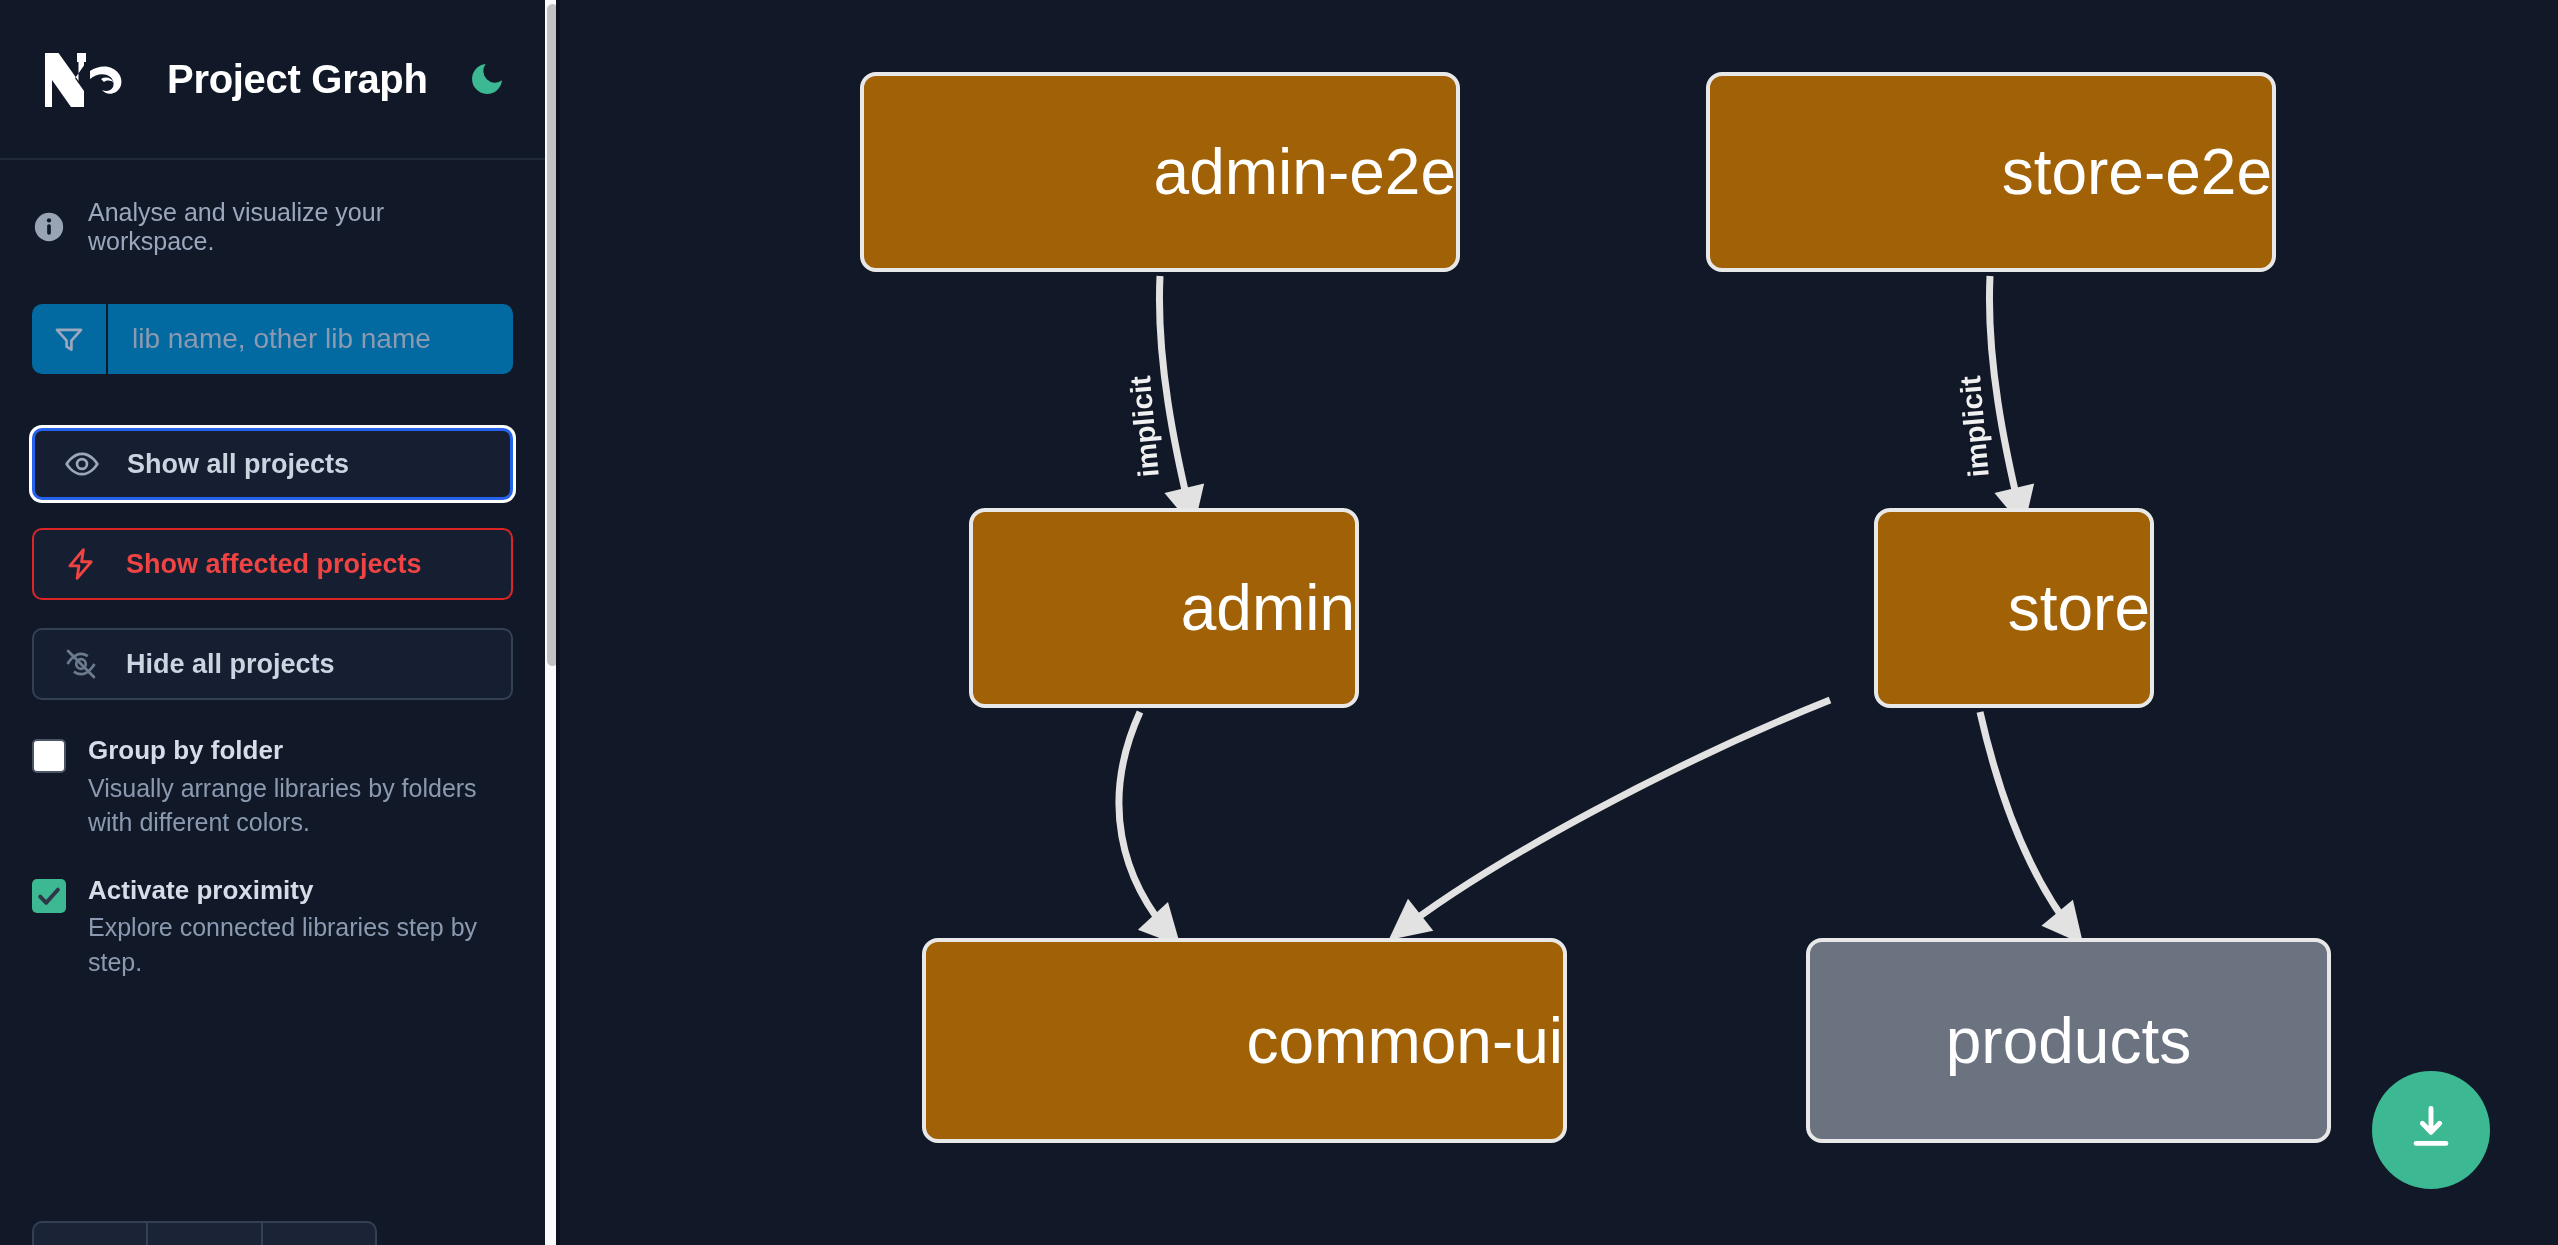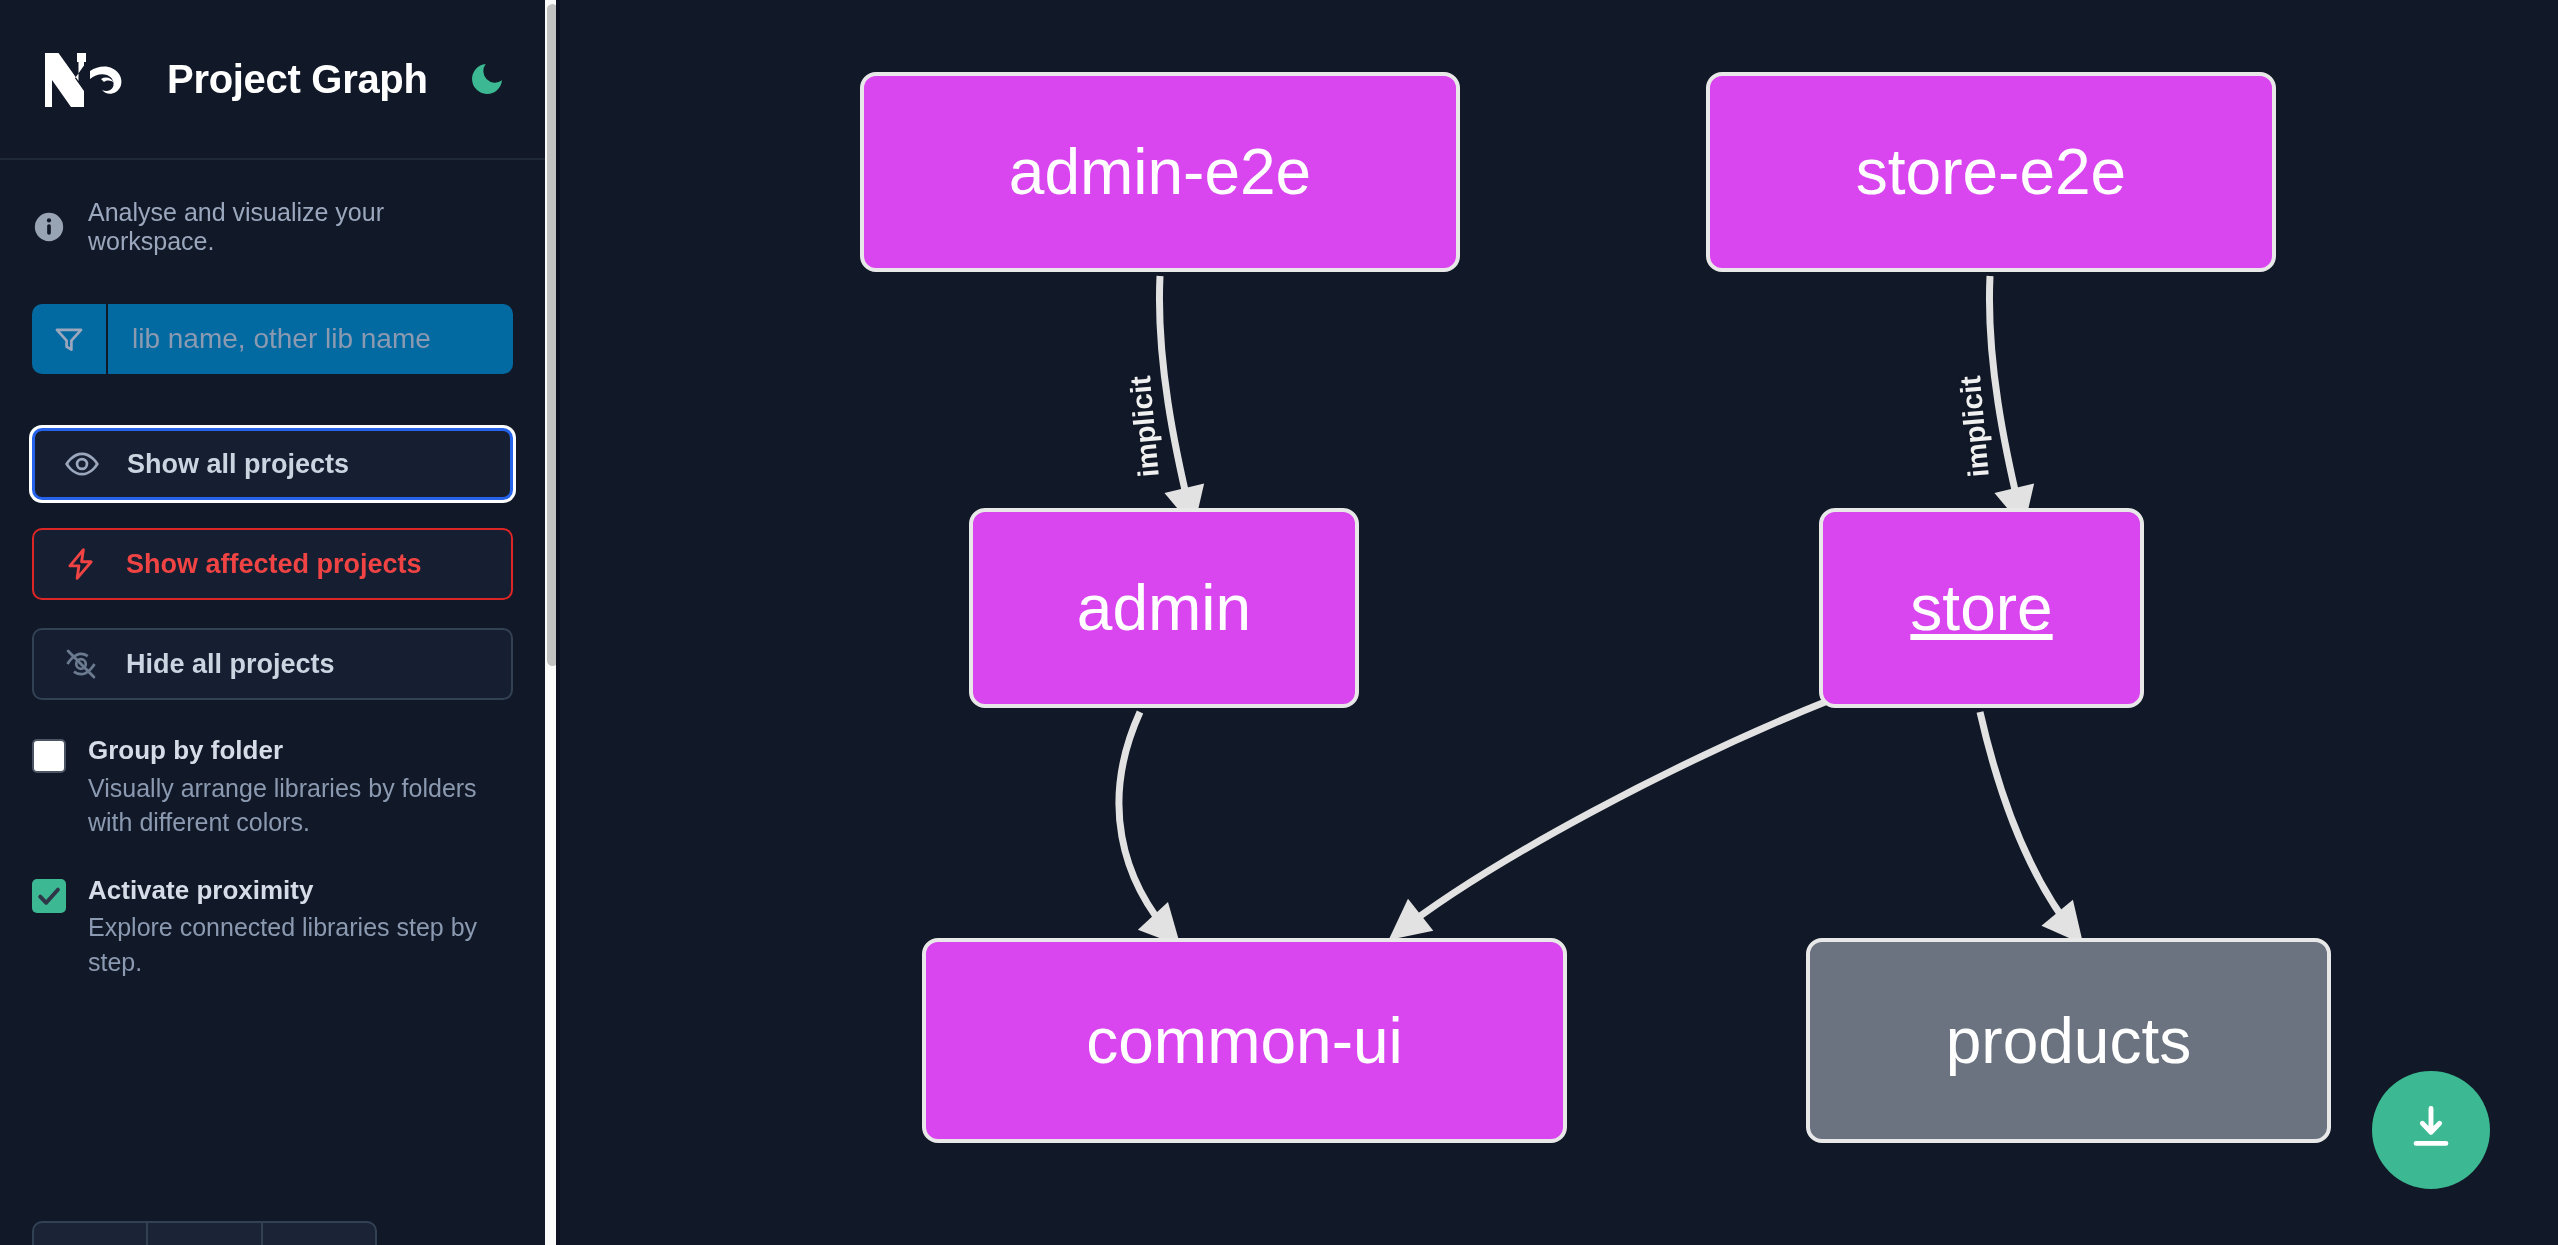--- a/index.html
+++ b/index.html
@@ -180,21 +180,21 @@
     position: absolute;
     border: 4px solid #e8e8e8;
     border-radius: 16px;
     display: flex; align-items: center; justify-content: center;
     color: #ffffff;
     font-size: 64px;
     font-weight: 400;
     letter-spacing: 0px;
     cursor: pointer;
   }
-  .node.pink { background: #d946ef; }
+  .node.pink { background: #a16207; justify-content: flex-end; }
   .node.grey { background: #6b7280; }
 
   .edge-label {
     position: absolute;
     color: #f0f0f0;
     font-size: 29px;
     font-weight: 700;
     transform-origin: center center;
     white-space: nowrap;
     text-shadow:
@@ -345,21 +345,21 @@
 
     <div class="node pink" style="left:300px;  top:72px;  width:600px; height:200px;">
       <span>admin-e2e</span>
     </div>
     <div class="node pink" style="left:1146px; top:72px;  width:570px; height:200px;">
       <span>store-e2e</span>
     </div>
     <div class="node pink" style="left:409px;  top:508px; width:390px; height:200px;">
       <span>admin</span>
     </div>
-    <div class="node pink" style="left:1259px; top:508px; width:325px; height:200px;text-decoration:underline;">
+    <div class="node pink" style="left:1314px; top:508px; width:280px; height:200px;">
       <span>store</span>
     </div>
     <div class="node pink" style="left:362px;  top:938px; width:645px; height:205px;">
       <span>common-ui</span>
     </div>
     <div class="node grey" style="left:1246px; top:938px; width:525px; height:205px;">
       <span>products</span>
     </div>
 
     <div class="edge-label" style="left:534px; top:410px; transform:rotate(-95deg);">implicit</div>

